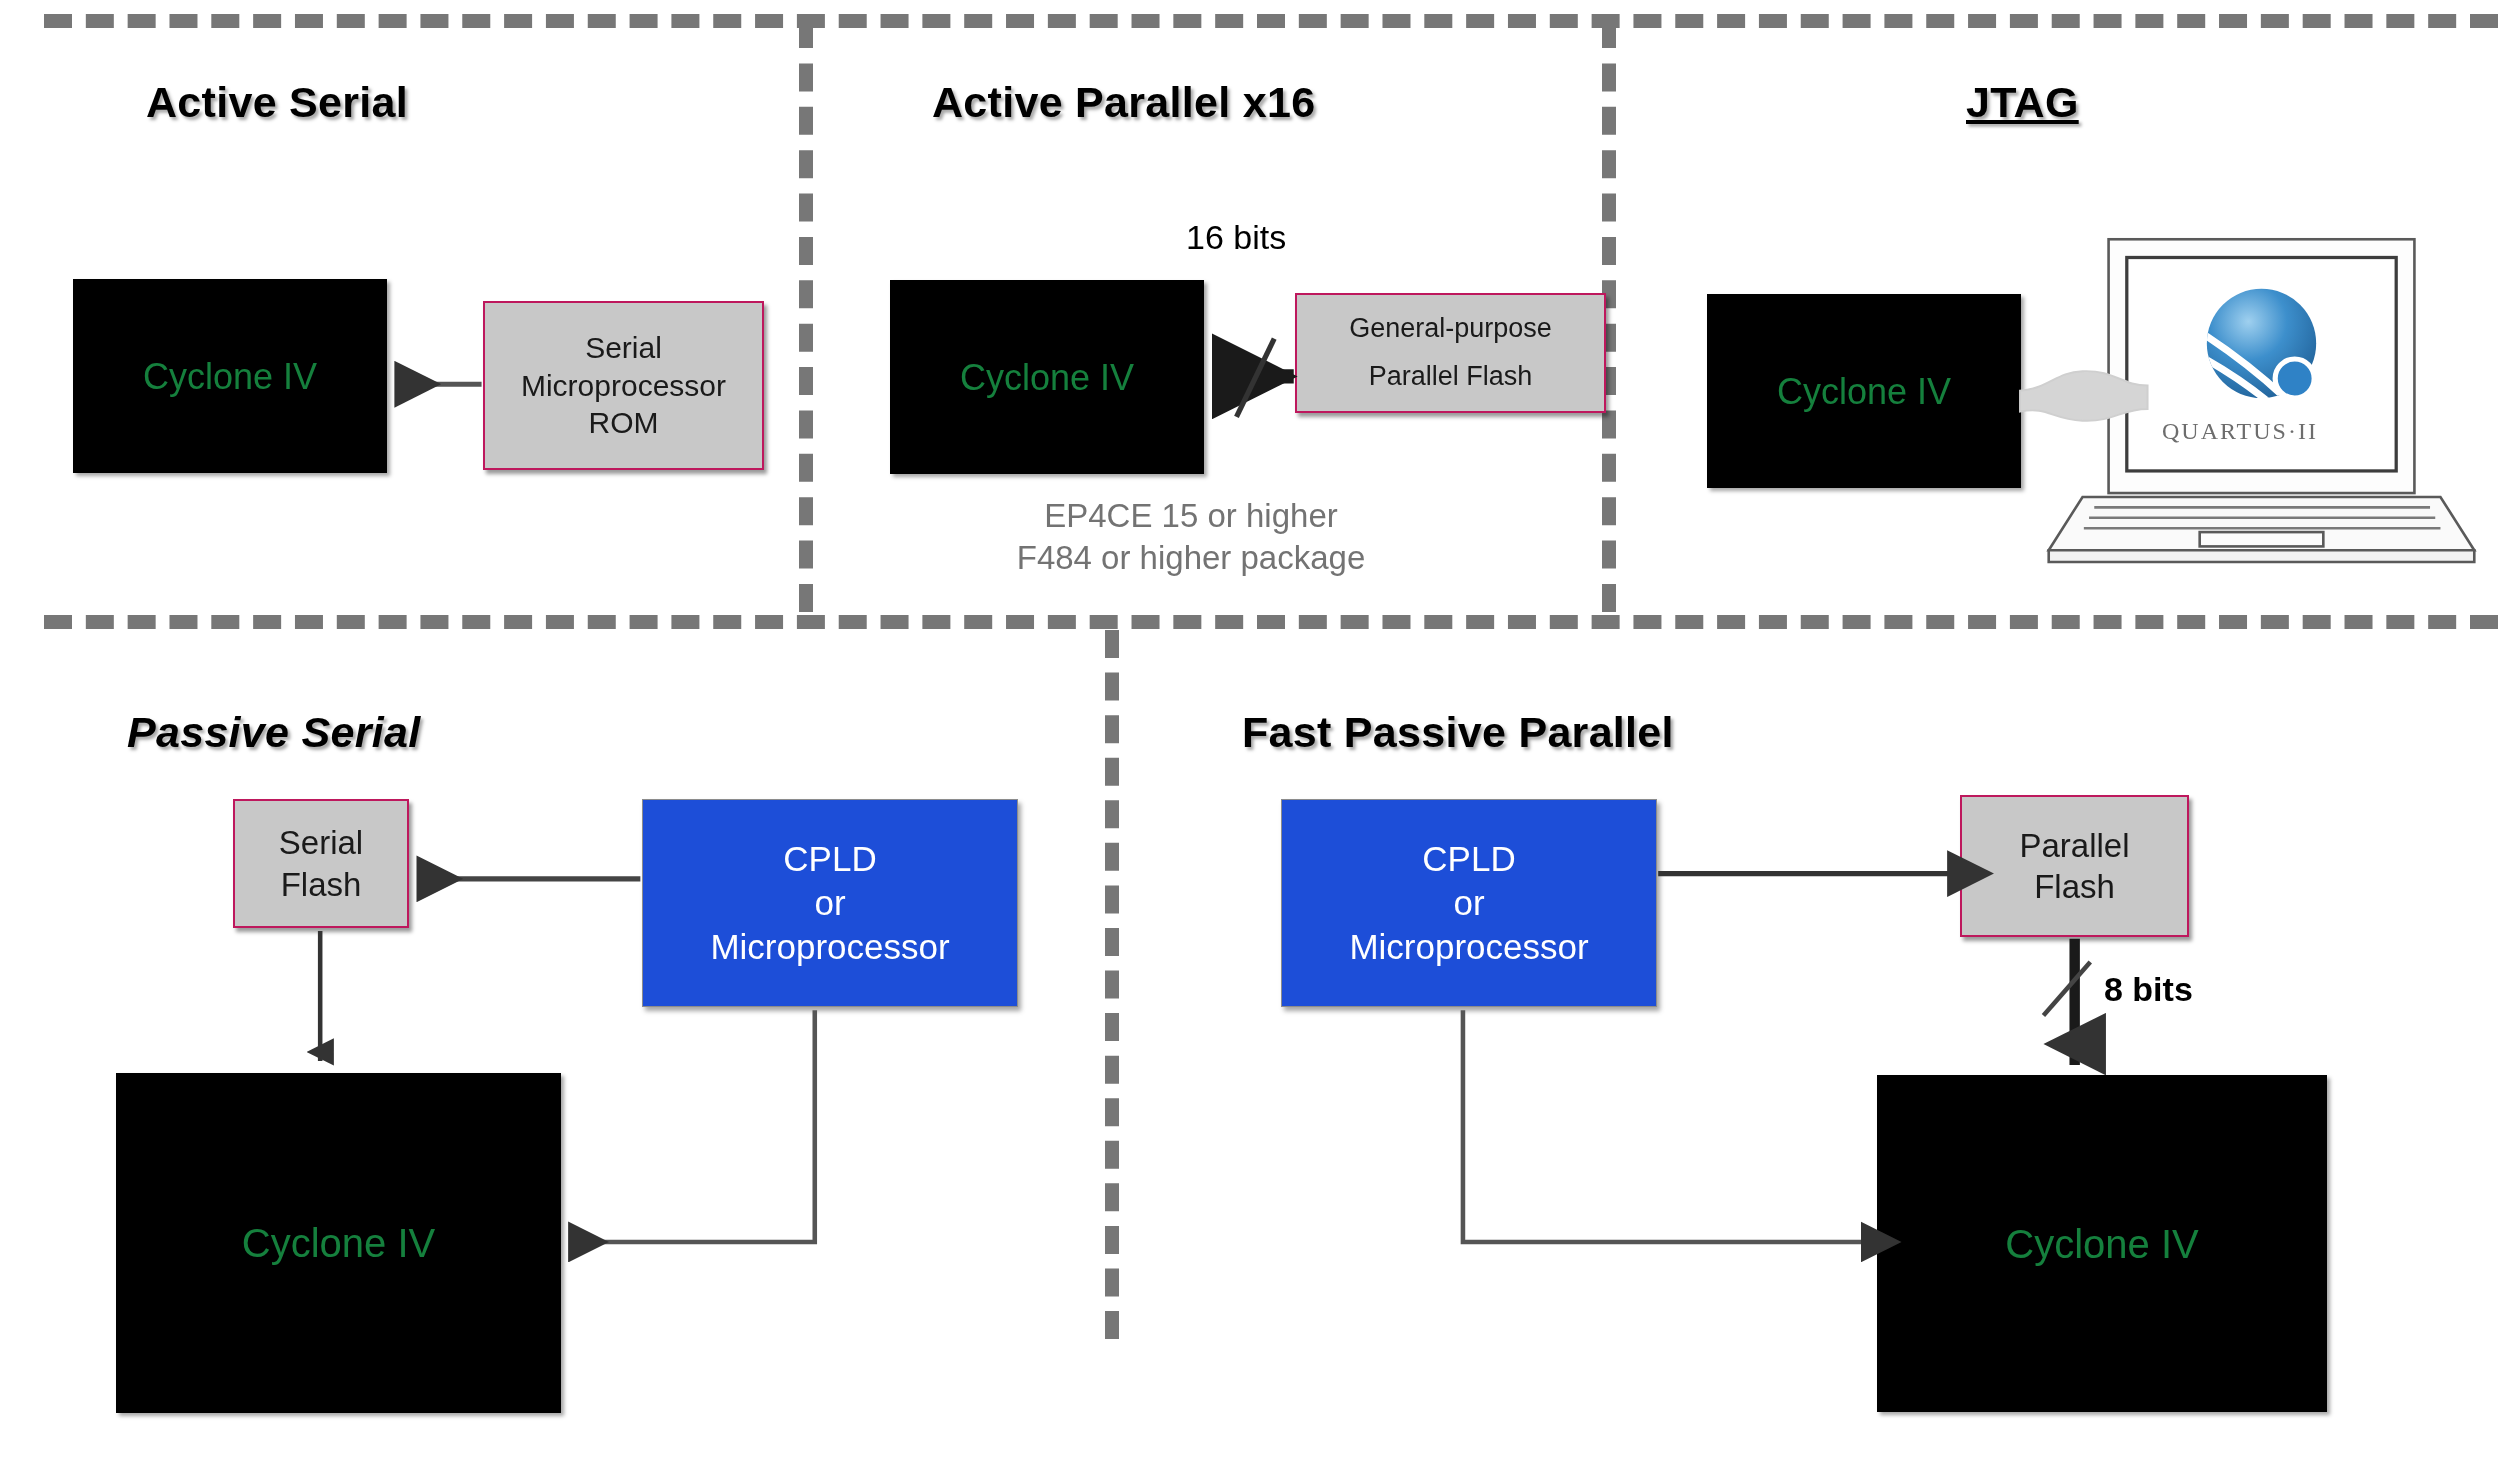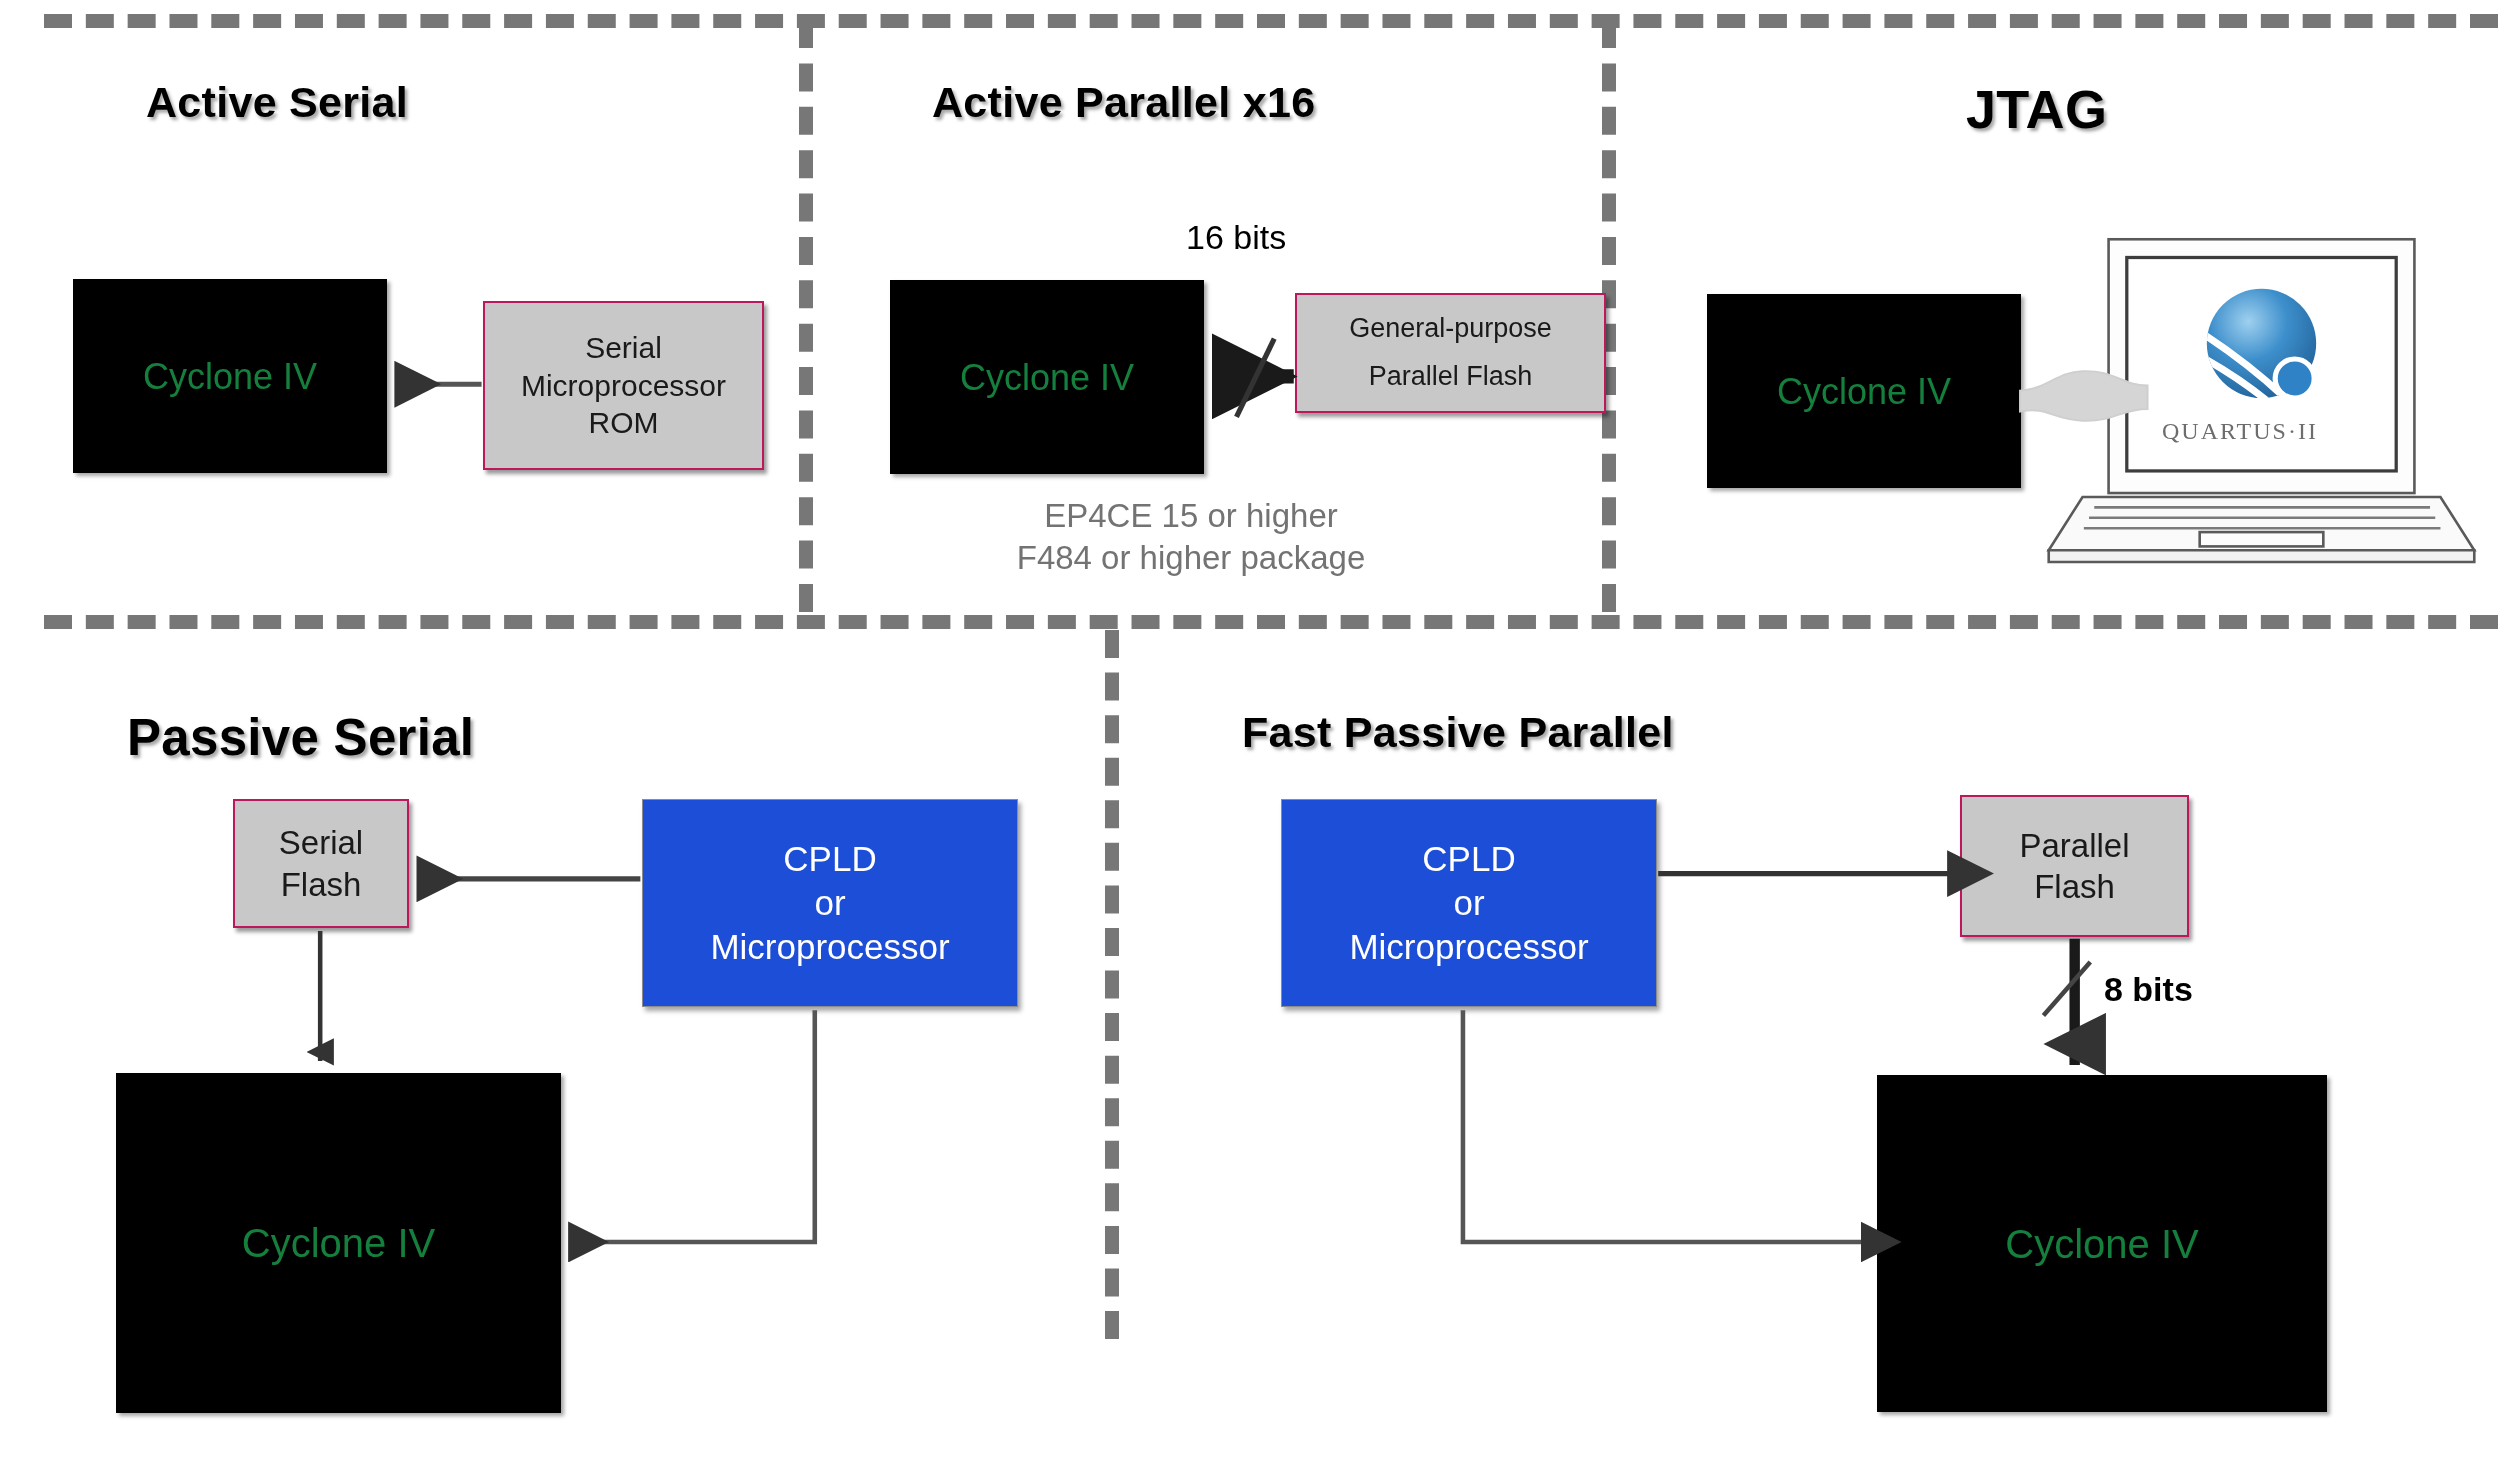--- a/index.html
+++ b/index.html
@@ -46,23 +46,23 @@
   <div class="dash-h" style="left:44px;top:14.3px;width:2454px;"></div>
   <div class="dash-h" style="left:44px;top:615px;width:2454px;"></div>
   <div class="dash-v" style="left:799px;top:19.5px;height:592px;"></div>
   <div class="dash-v" style="left:1602px;top:19.5px;height:592px;"></div>
   <div class="dash-v" style="left:1105px;top:630px;height:709px;"></div>
 
   <div class="sec-title" style="left:146px;top:78px;font-size:43px;">Active Serial</div>
 
   <div class="sec-title" style="left:932px;top:78px;font-size:43px;">Active Parallel  x16</div>
 
-  <div class="sec-title" style="left:1966px;top:78px;font-size:54px;">JTAG</div>
+  <div class="sec-title" style="left:1966px;top:78px;font-size:43px;text-decoration:underline;">JTAG</div>
 
-  <div class="sec-title" style="left:127px;top:708px;font-size:51px;">Passive Serial</div>
+  <div class="sec-title" style="left:127px;top:708px;font-size:43px;font-style:italic;">Passive Serial</div>
 
   <div class="sec-title" style="left:1242px;top:708px;font-size:43px;">Fast Passive Parallel</div>
 
   <div class="box box-black" style="left:73px;top:279px;width:314px;height:194px;font-size:36px;">Cyclone IV</div>
 
   <div class="box box-lgray" style="left:483px;top:301px;width:281px;height:169px;font-size:30px;flex-direction:column;">
     <span>Serial</span>
     <span>Microprocessor</span>
     <span>ROM</span>
   </div>

